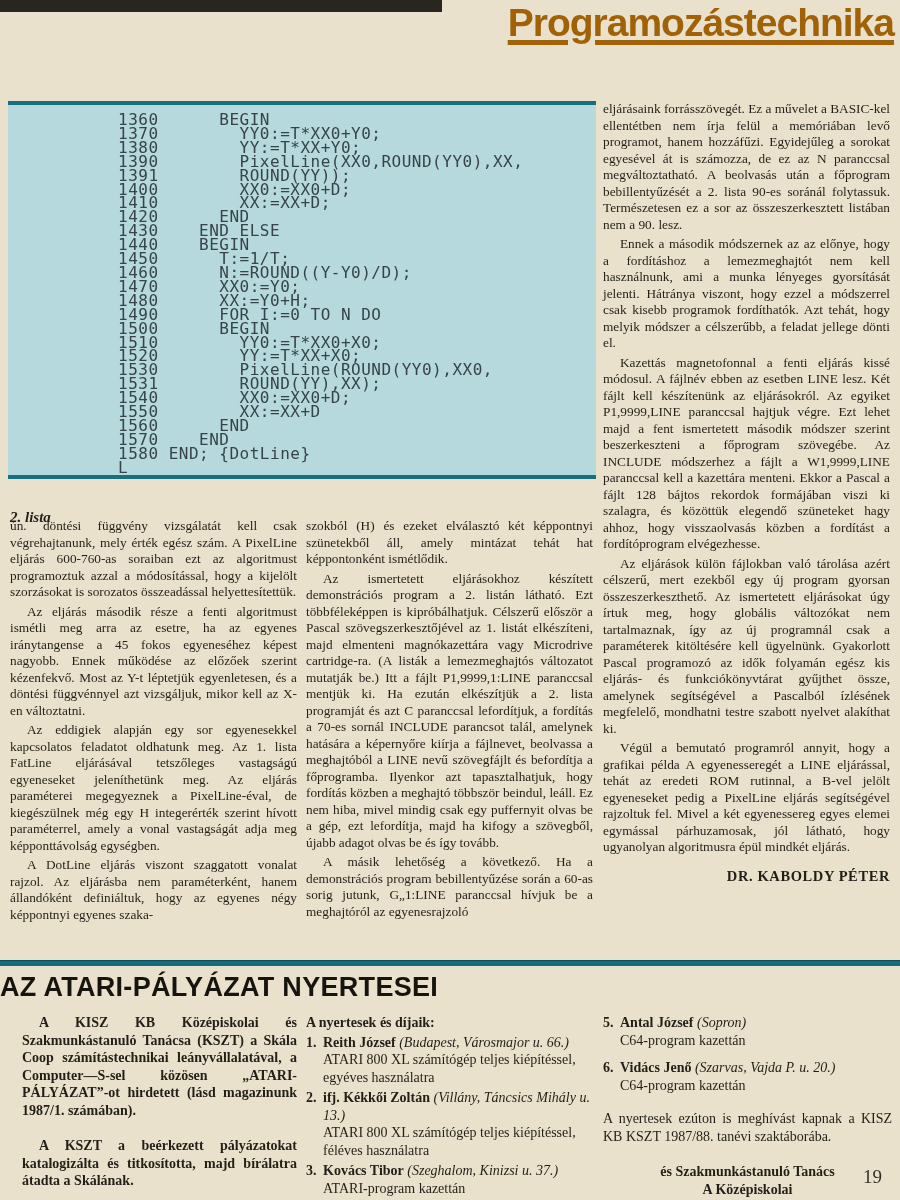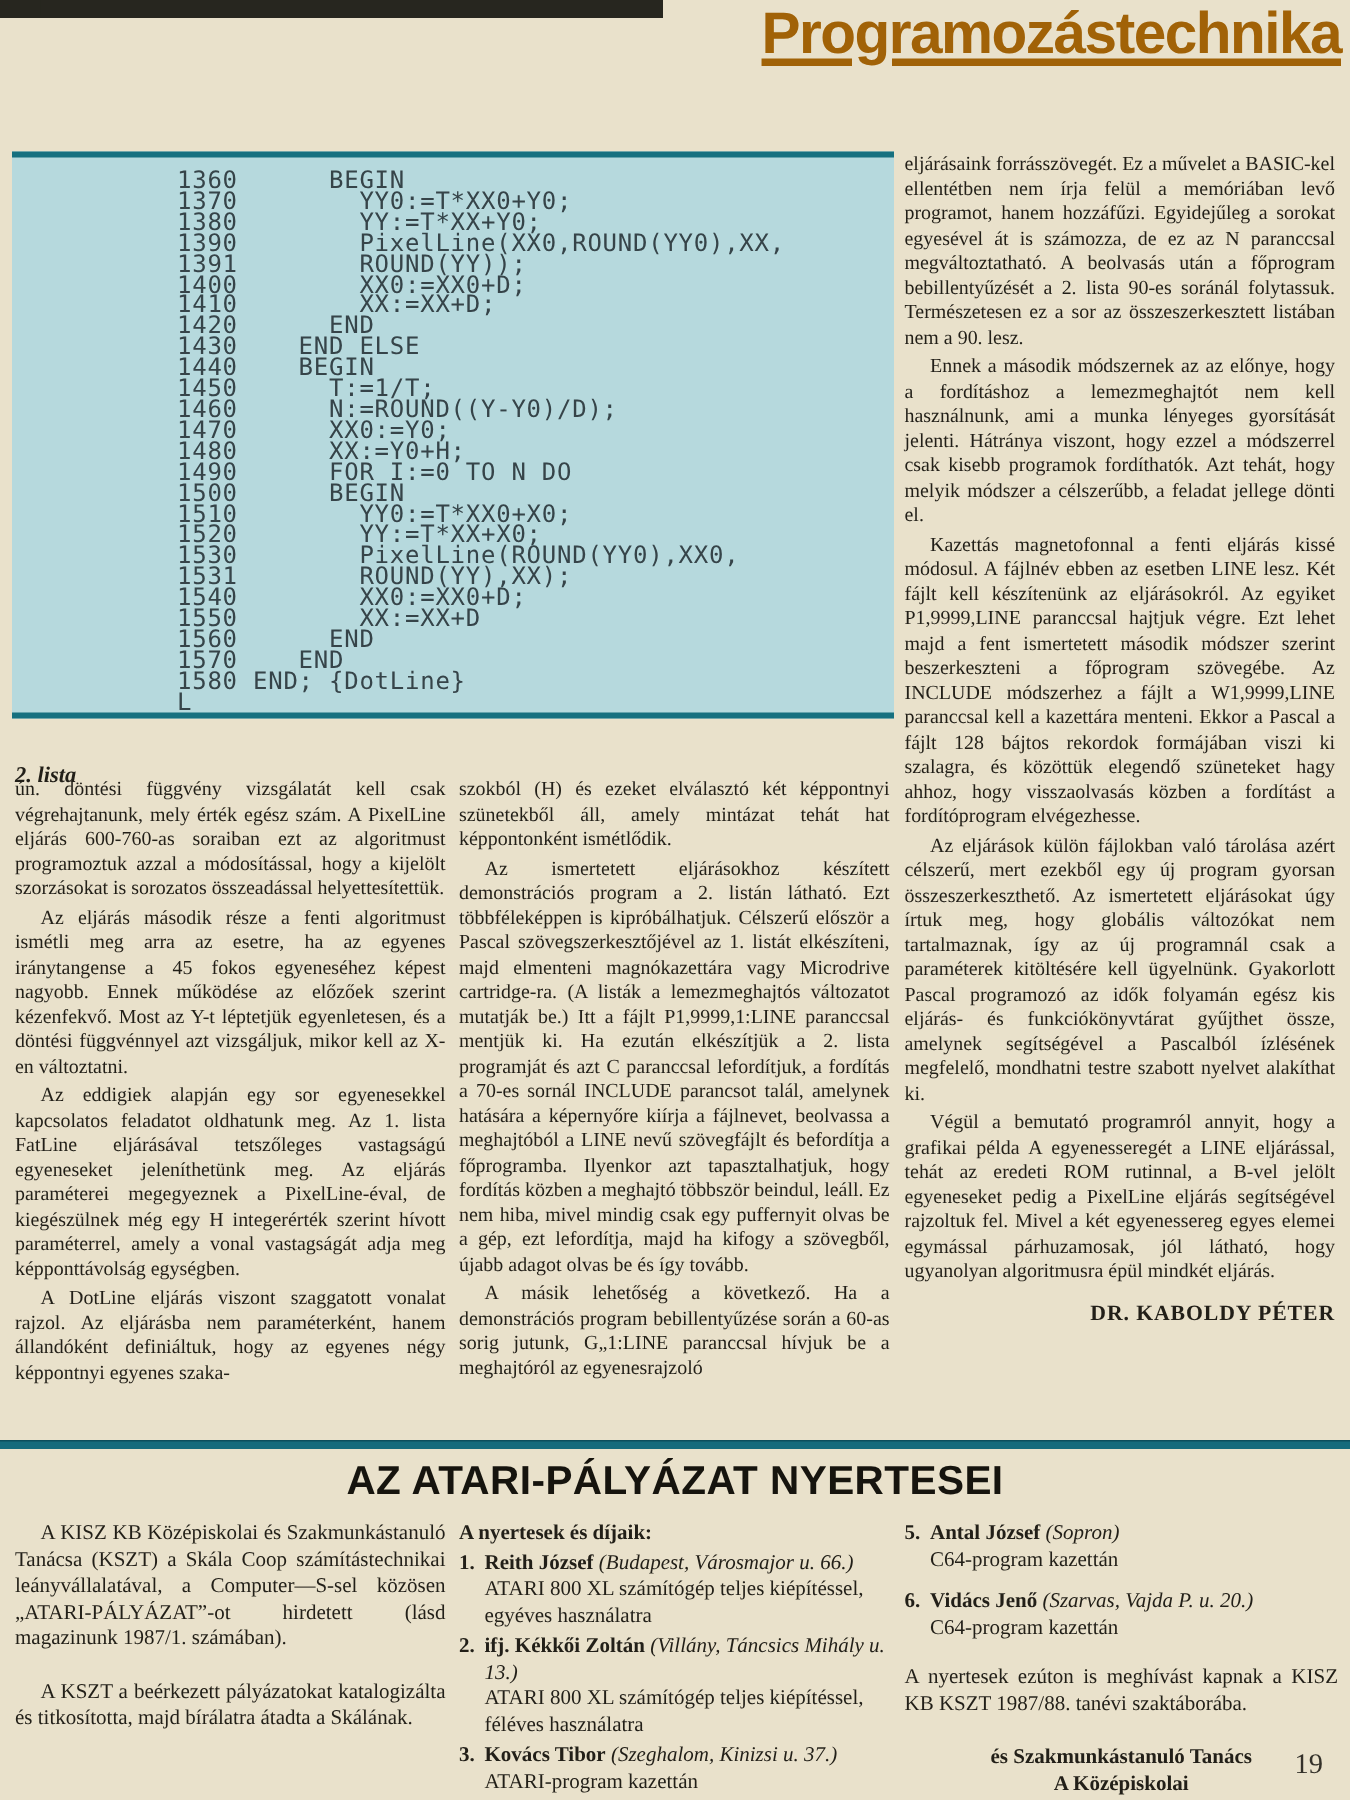--- a/index.html
+++ b/index.html
@@ -43,29 +43,29 @@
   .col3 { left:603px; top:101px; }
   .para { margin:0 0 3px 0; }
   .para.indent { text-indent:17px; }
   .byline { text-align:right; font-weight:bold; font-size:14.5px;
     letter-spacing:0.6px; margin-top:12px; }
 
   
   .section-divider { position:absolute; left:0; top:960px; width:900px; height:5px;
     background:#156b7c; border-top:1px solid #0c4e5c; }
   .contest-title {
-    position:absolute; left:0; top:972px; width:900px; text-align:center;
+    position:absolute; left:0; top:972px; width:900px; 
     font-family:"Liberation Sans", sans-serif; font-weight:800;
     font-size:27px; letter-spacing:0.3px; color:#16140e;
   }
   .contest-col { position:absolute; top:1014px; font-size:14px; line-height:17.5px; }
   .contest-intro  { left:10px;  width:287px; text-align:justify; }
   .contest-mid    { left:306px; width:289px; }
   .contest-right  { left:603px; width:289px; }
-  .intro-para { text-indent:17px; margin:0 0 18px 0; }
+  .intro-para { text-indent:17px; margin:0 0 18px 12px;font-weight:bold; }
   .list-header { font-weight:bold; margin:0 0 2px 0; }
   .winner { position:relative; padding-left:17px; margin-bottom:3px; }
   .winner.spaced { margin-bottom:10px; }
   .w-num  { position:absolute; left:0; font-weight:bold; }
   .w-name { font-weight:bold; }
   .w-loc  { font-style:italic; }
   .note { margin-top:16px; text-align:justify; }
   .signature { margin-top:18px; text-align:center; font-weight:bold; line-height:18px; }
   .page-number {
     position:absolute; right:18px; bottom:12px;

